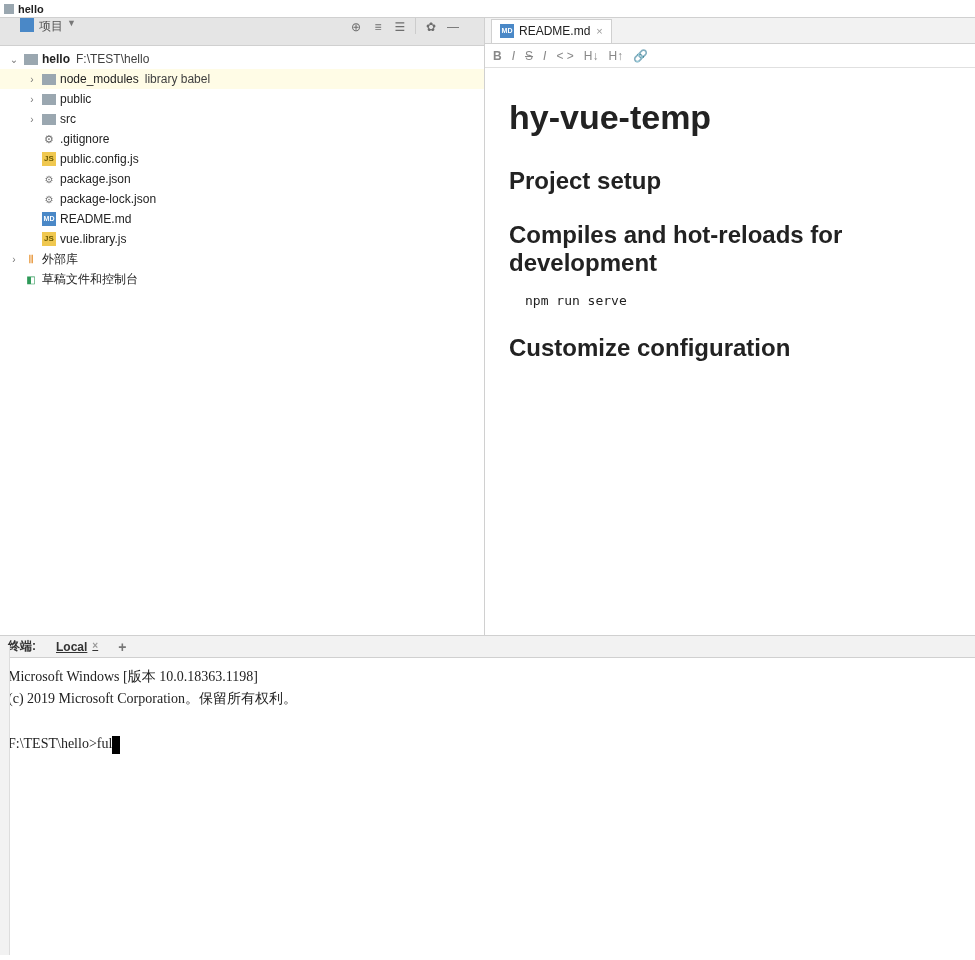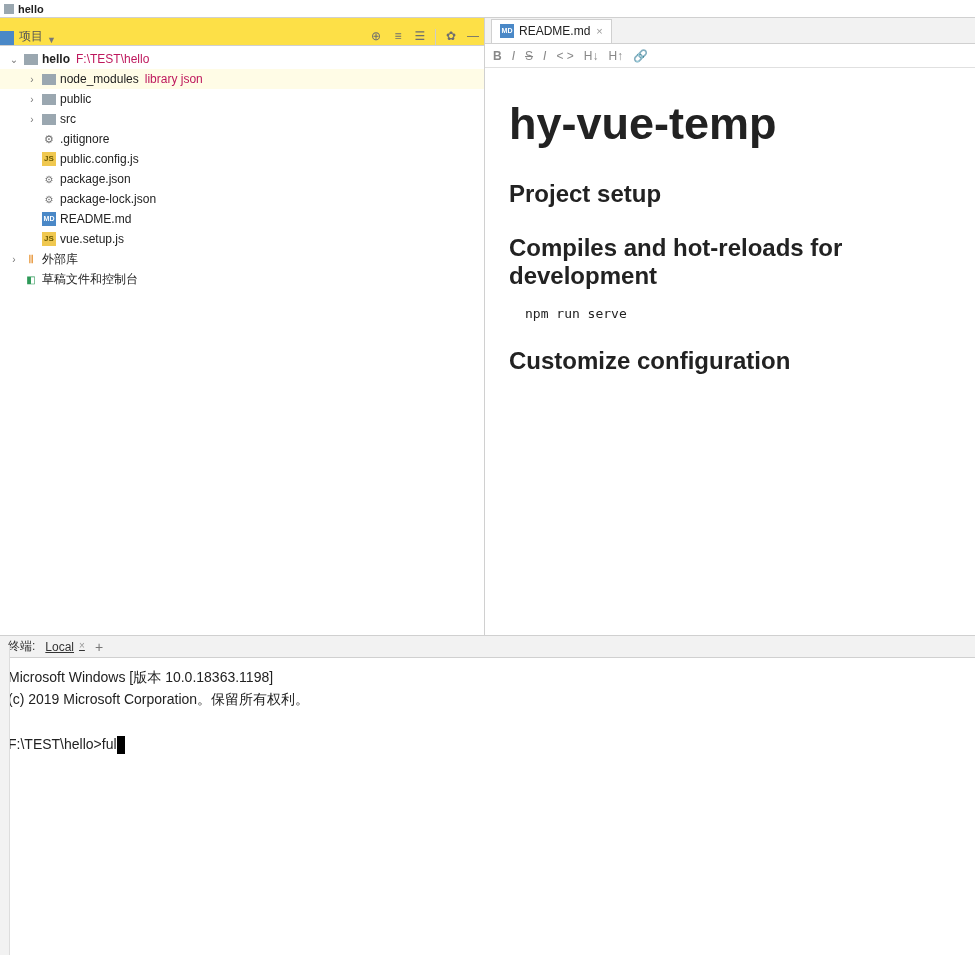--- a/index.html
+++ b/index.html
@@ -3,61 +3,61 @@
 <meta charset="utf-8">
 <style>
 * { box-sizing: border-box; margin: 0; padding: 0; }
 body { font-family: "Microsoft YaHei", "Segoe UI", Arial, sans-serif; font-size: 12px; background: #fff; color: #222; width: 975px; height: 960px; overflow: hidden; position: relative; }
 .top-tab { height: 18px; display: flex; align-items: center; padding-left: 4px; border-bottom: 1px solid #d0d0d0; background: #fff; }
 .top-tab .sq { width: 10px; height: 10px; background: #9aa7b0; margin-right: 4px; }
 .top-tab .lbl { font-weight: bold; font-size: 11px; }
 .main-row { display: flex; height: 618px; border-bottom: 1px solid #d0d0d0; }
 .left-pane { width: 485px; display: flex; flex-direction: column; border-right: 1px solid #d0d0d0; }
 .right-pane { flex: 1; display: flex; flex-direction: column; }
-.proj-header { height: 28px; display: flex; align-items: flex-end; padding: 0 0; border-bottom: 1px solid #d0d0d0; background: #fde047; }
+.proj-header { height: 28px; display: flex; align-items: flex-start; padding: 0 20px; border-bottom: 1px solid #d0d0d0; background: #e5e5e5; }
 .proj-header .fold-ic { width: 14px; height: 14px; background: #4a88c7; margin-right: 5px; }
 .proj-header .tit { font-size: 12px; color: #555; }
 .proj-header .dd { margin-left: 4px; color: #777; font-size: 9px; }
 .proj-header .sp { flex: 1; }
 .proj-header .tb { width: 18px; height: 18px; display: flex; align-items: center; justify-content: center; margin: 0 2px; color: #6e6e6e; cursor: pointer; }
 .tree { flex: 1; overflow: auto; background: #fff; padding-top: 3px; }
 .tree-row { height: 20px; display: flex; align-items: center; padding-left: 8px; cursor: pointer; }
 .tree-row.sel { background: #fffce6; }
 .tree-row .arrow { width: 12px; text-align: center; color: #787878; font-size: 10px; }
 .tree-row .arrow.none { color: transparent; }
 .tree-row .ic { width: 16px; height: 14px; margin: 0 3px; display: flex; align-items: center; justify-content: center; }
 .ic-folder { width: 14px; height: 11px; background: #9aa7b0; }
 .ic-gear { color: #6e6e6e; font-size: 11px; }
 .ic-js { background: #f0c850; color: #6b5900; font-size: 8px; width: 14px; height: 14px; line-height: 14px; text-align: center; font-weight: bold; }
 .ic-md { background: #4a88c7; color: #fff; font-size: 7px; width: 14px; height: 14px; line-height: 14px; text-align: center; font-weight: bold; }
 .ic-json { color: #777; font-size: 10px; }
 .ic-lib { color: #e07800; font-size: 11px; }
 .ic-scratch { color: #2e9958; font-size: 10px; }
 .tree-row .nm { font-size: 12px; color: #222; }
 .tree-row .nm.bold { font-weight: bold; }
-.tree-row .ext { color: #be185d; margin-left: 6px; font-size: 12px; }
+.tree-row .ext { color: #404040; margin-left: 6px; font-size: 12px; }
 .ed-tab { height: 26px; display: flex; align-items: center; padding-left: 6px; border-bottom: 1px solid #d0d0d0; background: #f2f2f2; }
 .ed-tab .li { display: flex; align-items: center; height: 24px; padding: 0 8px; background: #fff; border: 1px solid #d0d0d0; border-bottom: none; }
 .ed-tab .close { color: #999; margin-left: 6px; font-size: 11px; cursor: pointer; }
 .fmt-bar { height: 24px; display: flex; align-items: center; padding-left: 8px; border-bottom: 1px solid #e0e0e0; gap: 10px; color: #888; }
 .fmt-bar span { cursor: pointer; font-size: 12px; }
 .fmt-bar .b { font-weight: bold; }
 .fmt-bar .i { font-style: italic; }
 .fmt-bar .s { text-decoration: line-through; }
 .preview { flex: 1; overflow: auto; padding: 30px 24px; }
-.preview h1 { font-size: 45px; font-weight: bold; margin-bottom: 20px; }
+.preview h1 { font-size: 34px; font-weight: bold; margin-bottom: 20px; }
 .preview h2 { font-size: 24px; font-weight: bold; margin-bottom: 9px; margin-top: 30px; }
 .preview h3 { font-size: 24px; font-weight: bold; margin-bottom: 16px; margin-top: 26px; }
 .preview pre { font-family: "Consolas", monospace; font-size: 13px; padding-left: 16px; color: #222; }
-.term-hdr { height: 22px; display: flex; align-items: center; padding-left: 8px; gap: 10px; border-bottom: 1px solid #d0d0d0; background: #f2f2f2; }
+.term-hdr { height: 22px; display: flex; align-items: center; padding-left: 8px; gap: 20px; border-bottom: 1px solid #d0d0d0; background: #f2f2f2; font-weight: bold; }
 .term-hdr .t-lbl { color: #333; font-size: 12px; }
 .term-hdr .t-tab { text-decoration: underline; color: #333; font-size: 12px; display: flex; align-items: flex-start; }
 .term-hdr .t-tab .x { margin-left: 5px; color: #999; font-size: 10px; }
 .term-hdr .plus { color: #777; font-size: 14px; cursor: pointer; }
-.term-body { padding: 8px; font-family: Liberation Sans, sans-serif; font-size: 14px; line-height: 1.6; white-space: pre-wrap; background: #fff; height: 298px; }
+.term-body { padding: 8px; font-family: Liberation Serif, serif; font-size: 14px; line-height: 1.6; white-space: pre-wrap; background: #fff; height: 298px; }
 .term-body .cursor { display: inline-block; width: 8px; height: 18px; background: #000; vertical-align: middle; }
 .vert-gutter { position: absolute; left: 0; top: 645px; width: 10px; height: 310px; border-right: 1px solid #ddd; background: #f2f2f2; }
 </style>
 </head>
 <body>
 
 <div class="top-tab">
   <div class="sq"></div>
   <div class="lbl">hello</div>
 </div>
@@ -87,21 +87,21 @@
         <span class="nm bold">hello</span>
         <span class="ext">F:\TEST\hello</span>
       </div>
 
       <div class="tree-row sel" style="padding-left:26px">
         <span class="arrow">›</span>
         <span class="ic">
             <span class="ic-folder"></span>
           </span>
         <span class="nm">node_modules</span>
-        <span class="ext">library json</span>
+        <span class="ext">library babel</span>
       </div>
       <div class="tree-row" style="padding-left:26px">
         <span class="arrow">›</span>
         <span class="ic">
             <span class="ic-folder"></span>
           </span>
         <span class="nm">public</span>
       </div>
       <div class="tree-row" style="padding-left:26px">
         <span class="arrow">›</span>
@@ -137,21 +137,21 @@
         <span class="ic">
             <span class="ic-md">MD</span>
           </span>
         <span class="nm">README.md</span>
       </div>
       <div class="tree-row" style="padding-left:26px">
         <span class="arrow none">·</span>
         <span class="ic">
             <span class="ic-js">JS</span>
           </span>
-        <span class="nm">vue.setup.js</span>
+        <span class="nm">vue.library.js</span>
       </div>
 
       <div class="tree-row" style="padding-left:8px">
         <span class="arrow">›</span>
         <span class="ic ic-lib">⫴</span>
         <span class="nm">外部库</span>
       </div>
       <div class="tree-row" style="padding-left:8px">
         <span class="arrow none">·</span>
         <span class="ic ic-scratch">◧</span>

